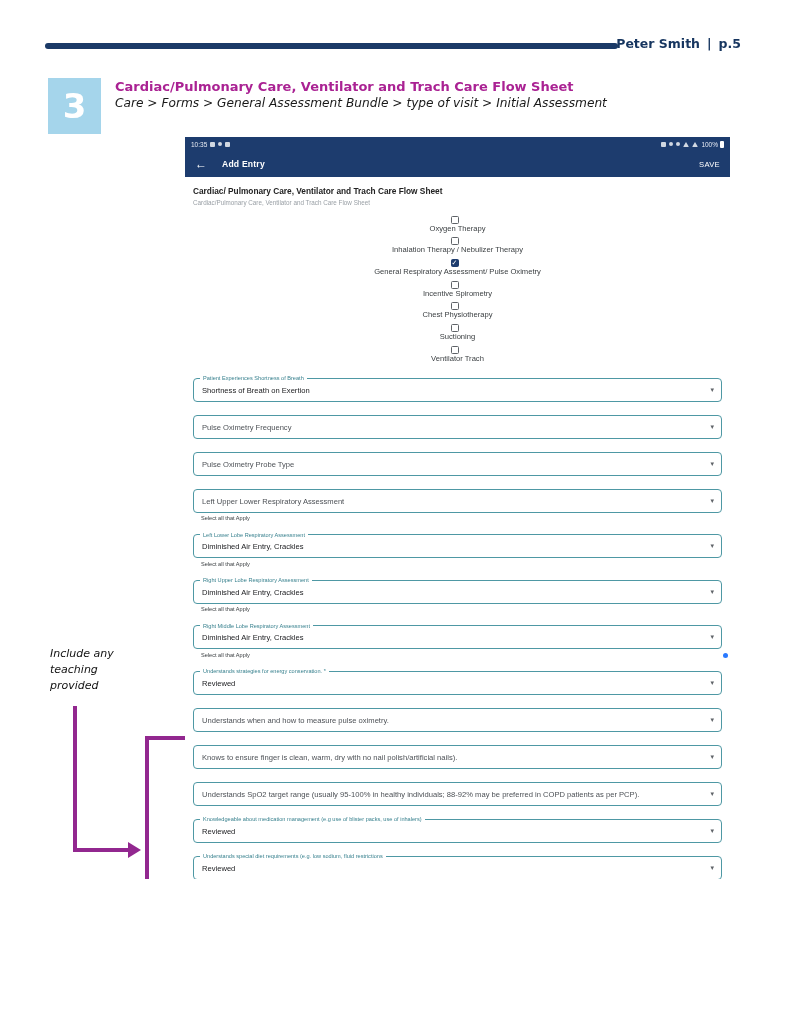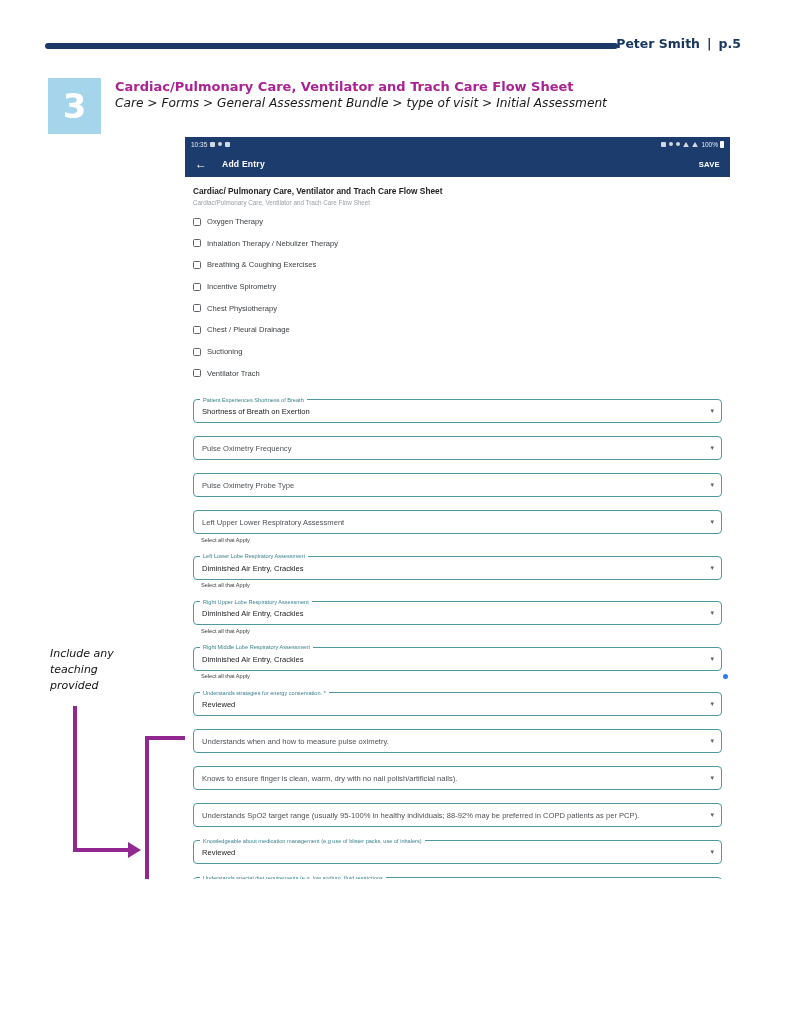--- a/index.html
+++ b/index.html
@@ -48,28 +48,28 @@
     border-left:3px solid transparent; border-right:3px solid transparent;
     border-bottom:5px solid rgba(255,255,255,.8); }
   .batt { display:inline-block; width:4px; height:7px; background:#fff;
     border-radius:1px; margin-left:2px; }
   .sb-batt-txt { margin-left:3px; }
 
   .app-bar { height:26px; background:#1d3c6e; display:flex; align-items:center;
     color:#fff; padding:0 10px; }
   .back { font-size:12px; margin-right:15px; cursor:default; }
   .abtitle { font-size:8.6px; font-weight:bold; letter-spacing:.2px; }
-  .save { margin-left:auto; font-size:7.6px; font-weight:bold; letter-spacing:.3px;padding-left:42px; }
+  .save { margin-left:auto; font-size:7.6px; font-weight:normal; letter-spacing:.3px;padding-left:42px; }
 
   .content { padding:0 8px; }
   .form-title { margin-top:9px; font-size:8.3px; font-weight:bold; color:#222; }
   .form-subtitle { margin-top:2.5px; font-size:6.3px; color:#9aa0a6; }
 
   #checkbox-list { margin-top:10px; }
-  .cb-row { display:flex; align-items:center; height:12px; margin-bottom:9.7px; }
+  .cb-row { display:flex; align-items:center; height:12px; margin-bottom:9.7px;flex-direction:column; }
   .cb-box { width:8px; height:8px; border:1.2px solid #5f6368; border-radius:1.5px;
     box-sizing:border-box; margin-right:6px; display:flex; align-items:center;
     justify-content:center; font-size:7px; line-height:8px; color:#fff; flex:0 0 8px; }
   .cb-box.checked { background:#1d3c6e; border-color:#1d3c6e; }
   .cb-label { font-size:7.6px; color:#3c4043; white-space:nowrap; }
 
   #dropdown-list { margin-top:20px; }
   .dd-block { position:relative; margin-bottom:13px; }
   .dd-field { position:relative; height:24px; border:1px solid #4e98a4; border-radius:4px;
     box-sizing:border-box; background:#fff; }
@@ -140,40 +140,36 @@
   <div class="cb-row">
     <span class="cb-box"></span>
     <span class="cb-label">Oxygen Therapy</span>
   </div>
 
   <div class="cb-row">
     <span class="cb-box"></span>
     <span class="cb-label">Inhalation Therapy / Nebulizer Therapy</span>
   </div>
 
-
-  <div class="cb-row">
-    <span class="cb-box"></span>
-    <span class="cb-label">Breathing &amp; Coughing Exercises</span>
-  </div>
+  <div class="cb-row">
+    <span class="cb-box checked">✓</span>
+    <span class="cb-label">General Respiratory Assessment/ Pulse Oximetry</span>
+  </div>
+
 
   <div class="cb-row">
     <span class="cb-box"></span>
     <span class="cb-label">Incentive Spirometry</span>
   </div>
 
   <div class="cb-row">
     <span class="cb-box"></span>
     <span class="cb-label">Chest Physiotherapy</span>
   </div>
 
-  <div class="cb-row">
-    <span class="cb-box"></span>
-    <span class="cb-label">Chest / Pleural Drainage</span>
-  </div>
 
 
   <div class="cb-row">
     <span class="cb-box"></span>
     <span class="cb-label">Suctioning</span>
   </div>
 
   <div class="cb-row">
     <span class="cb-box"></span>
     <span class="cb-label">Ventilator Trach</span>

